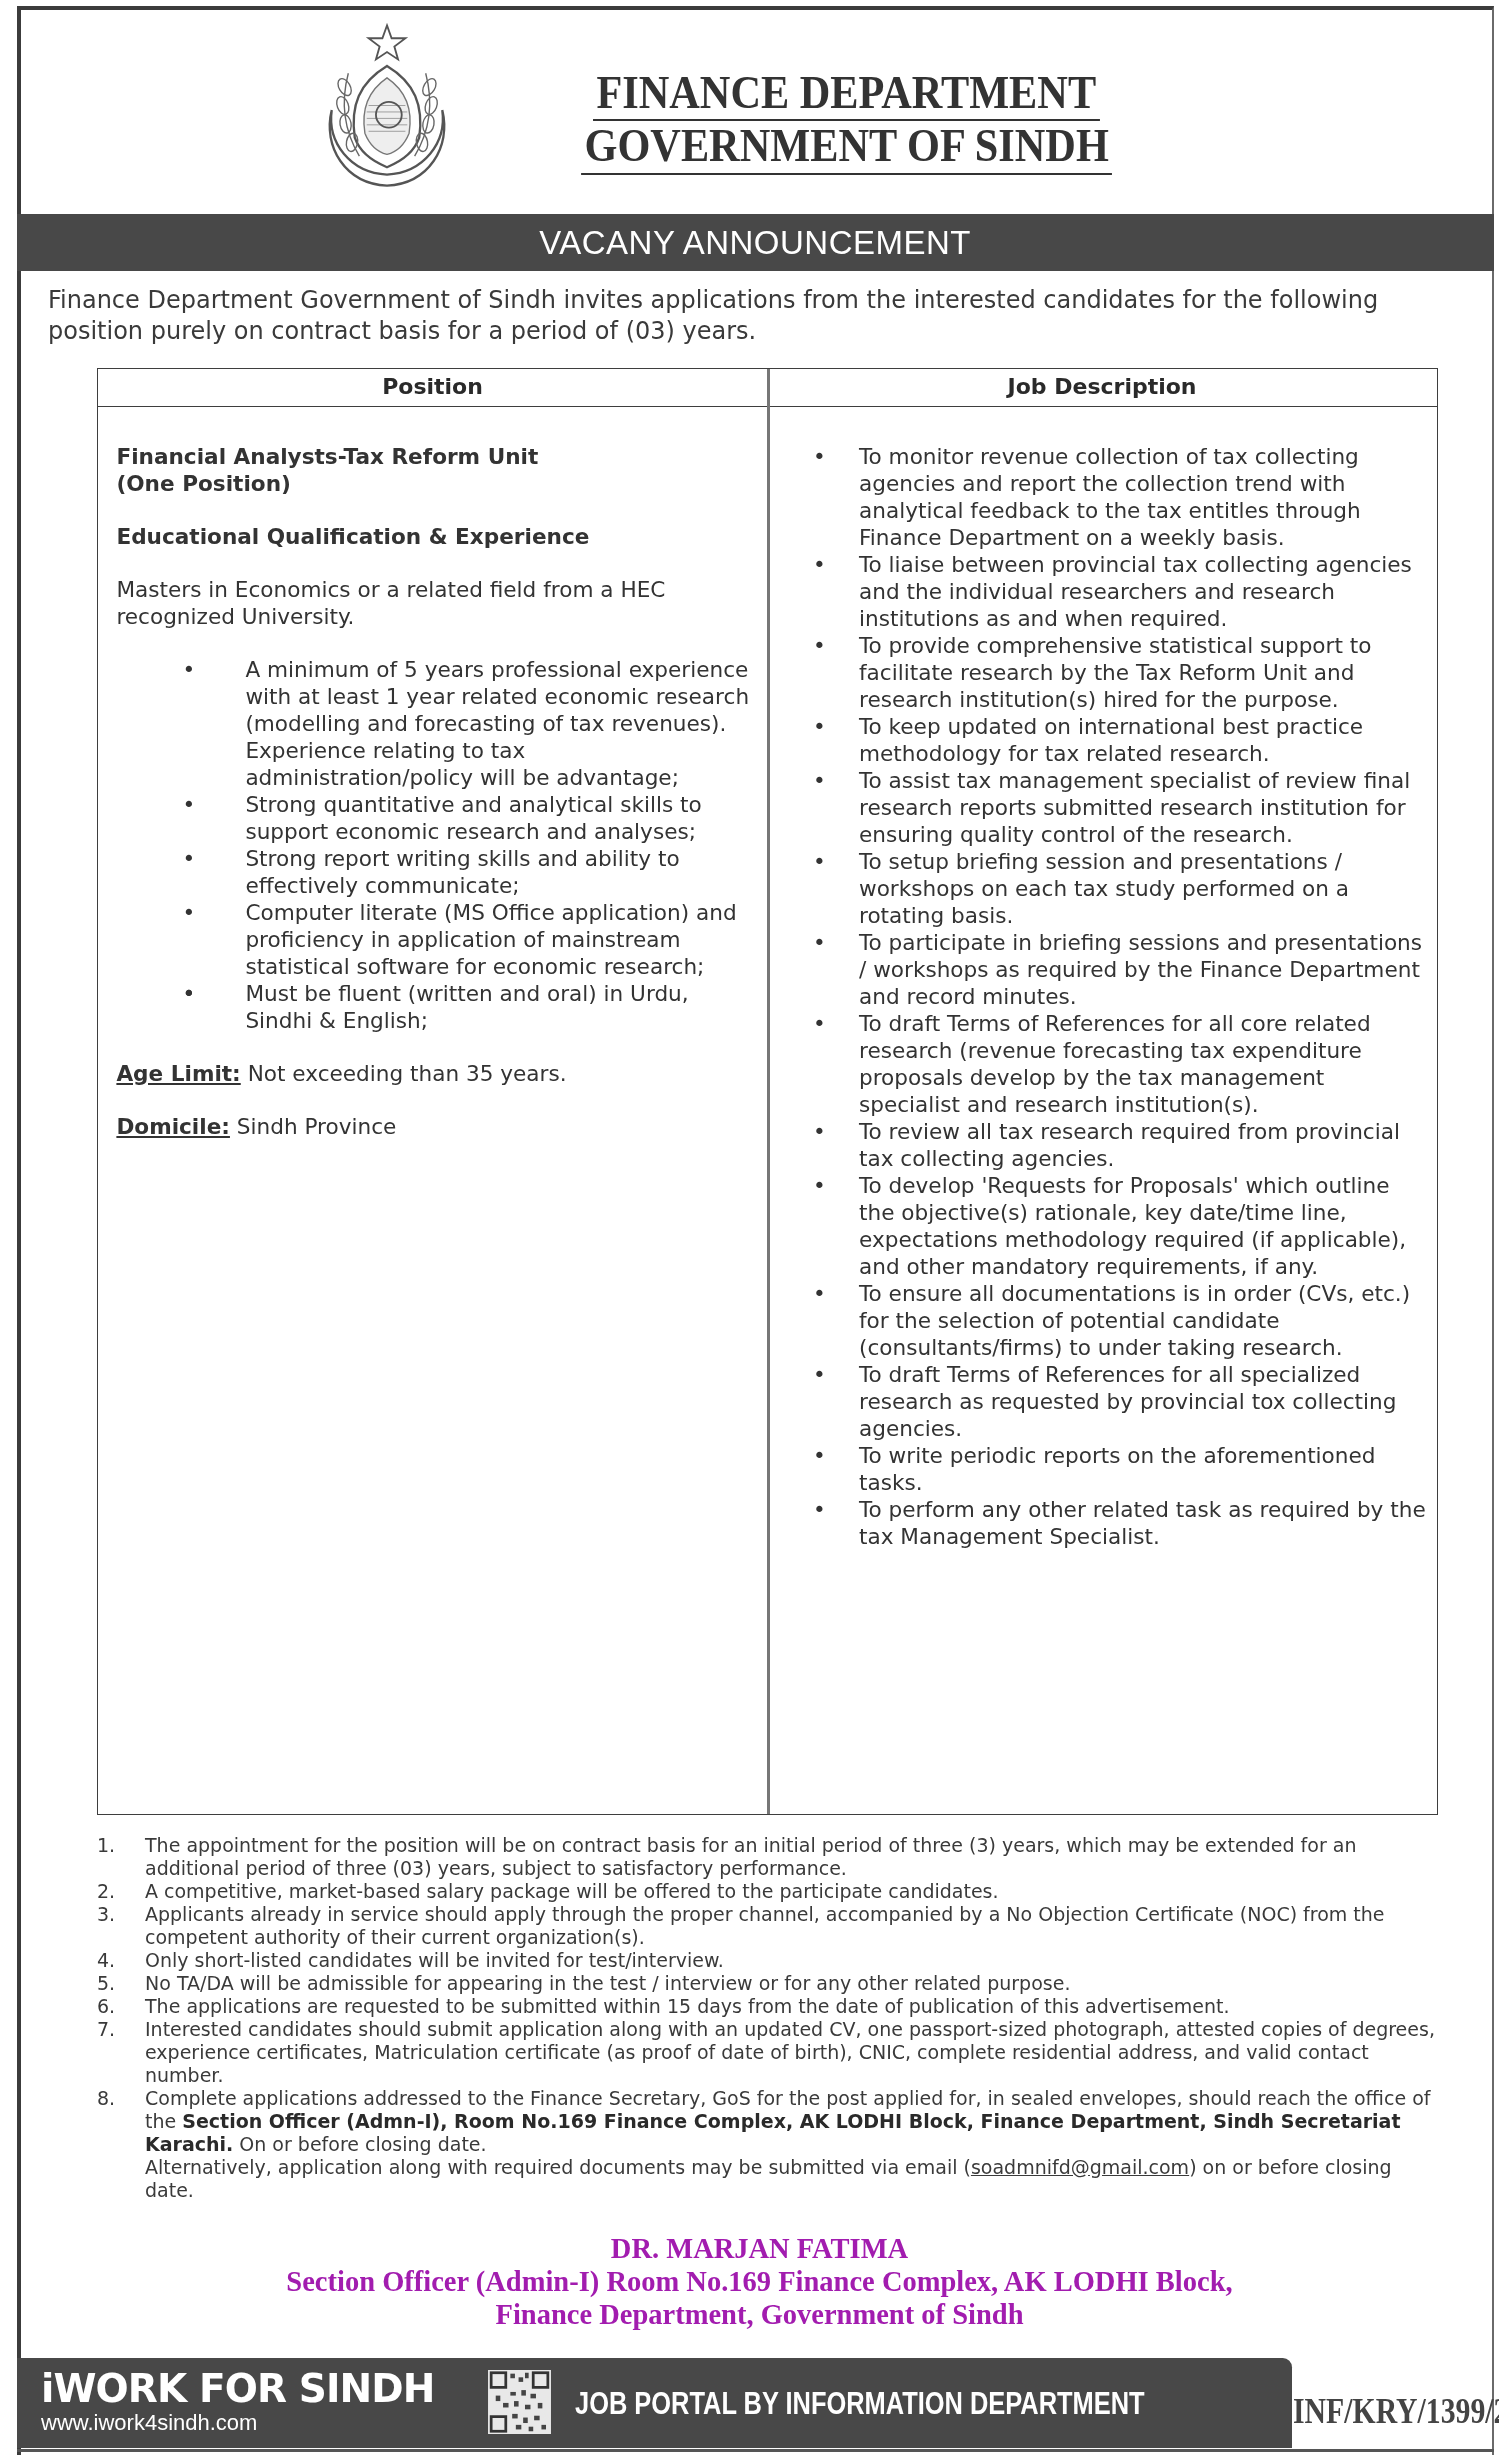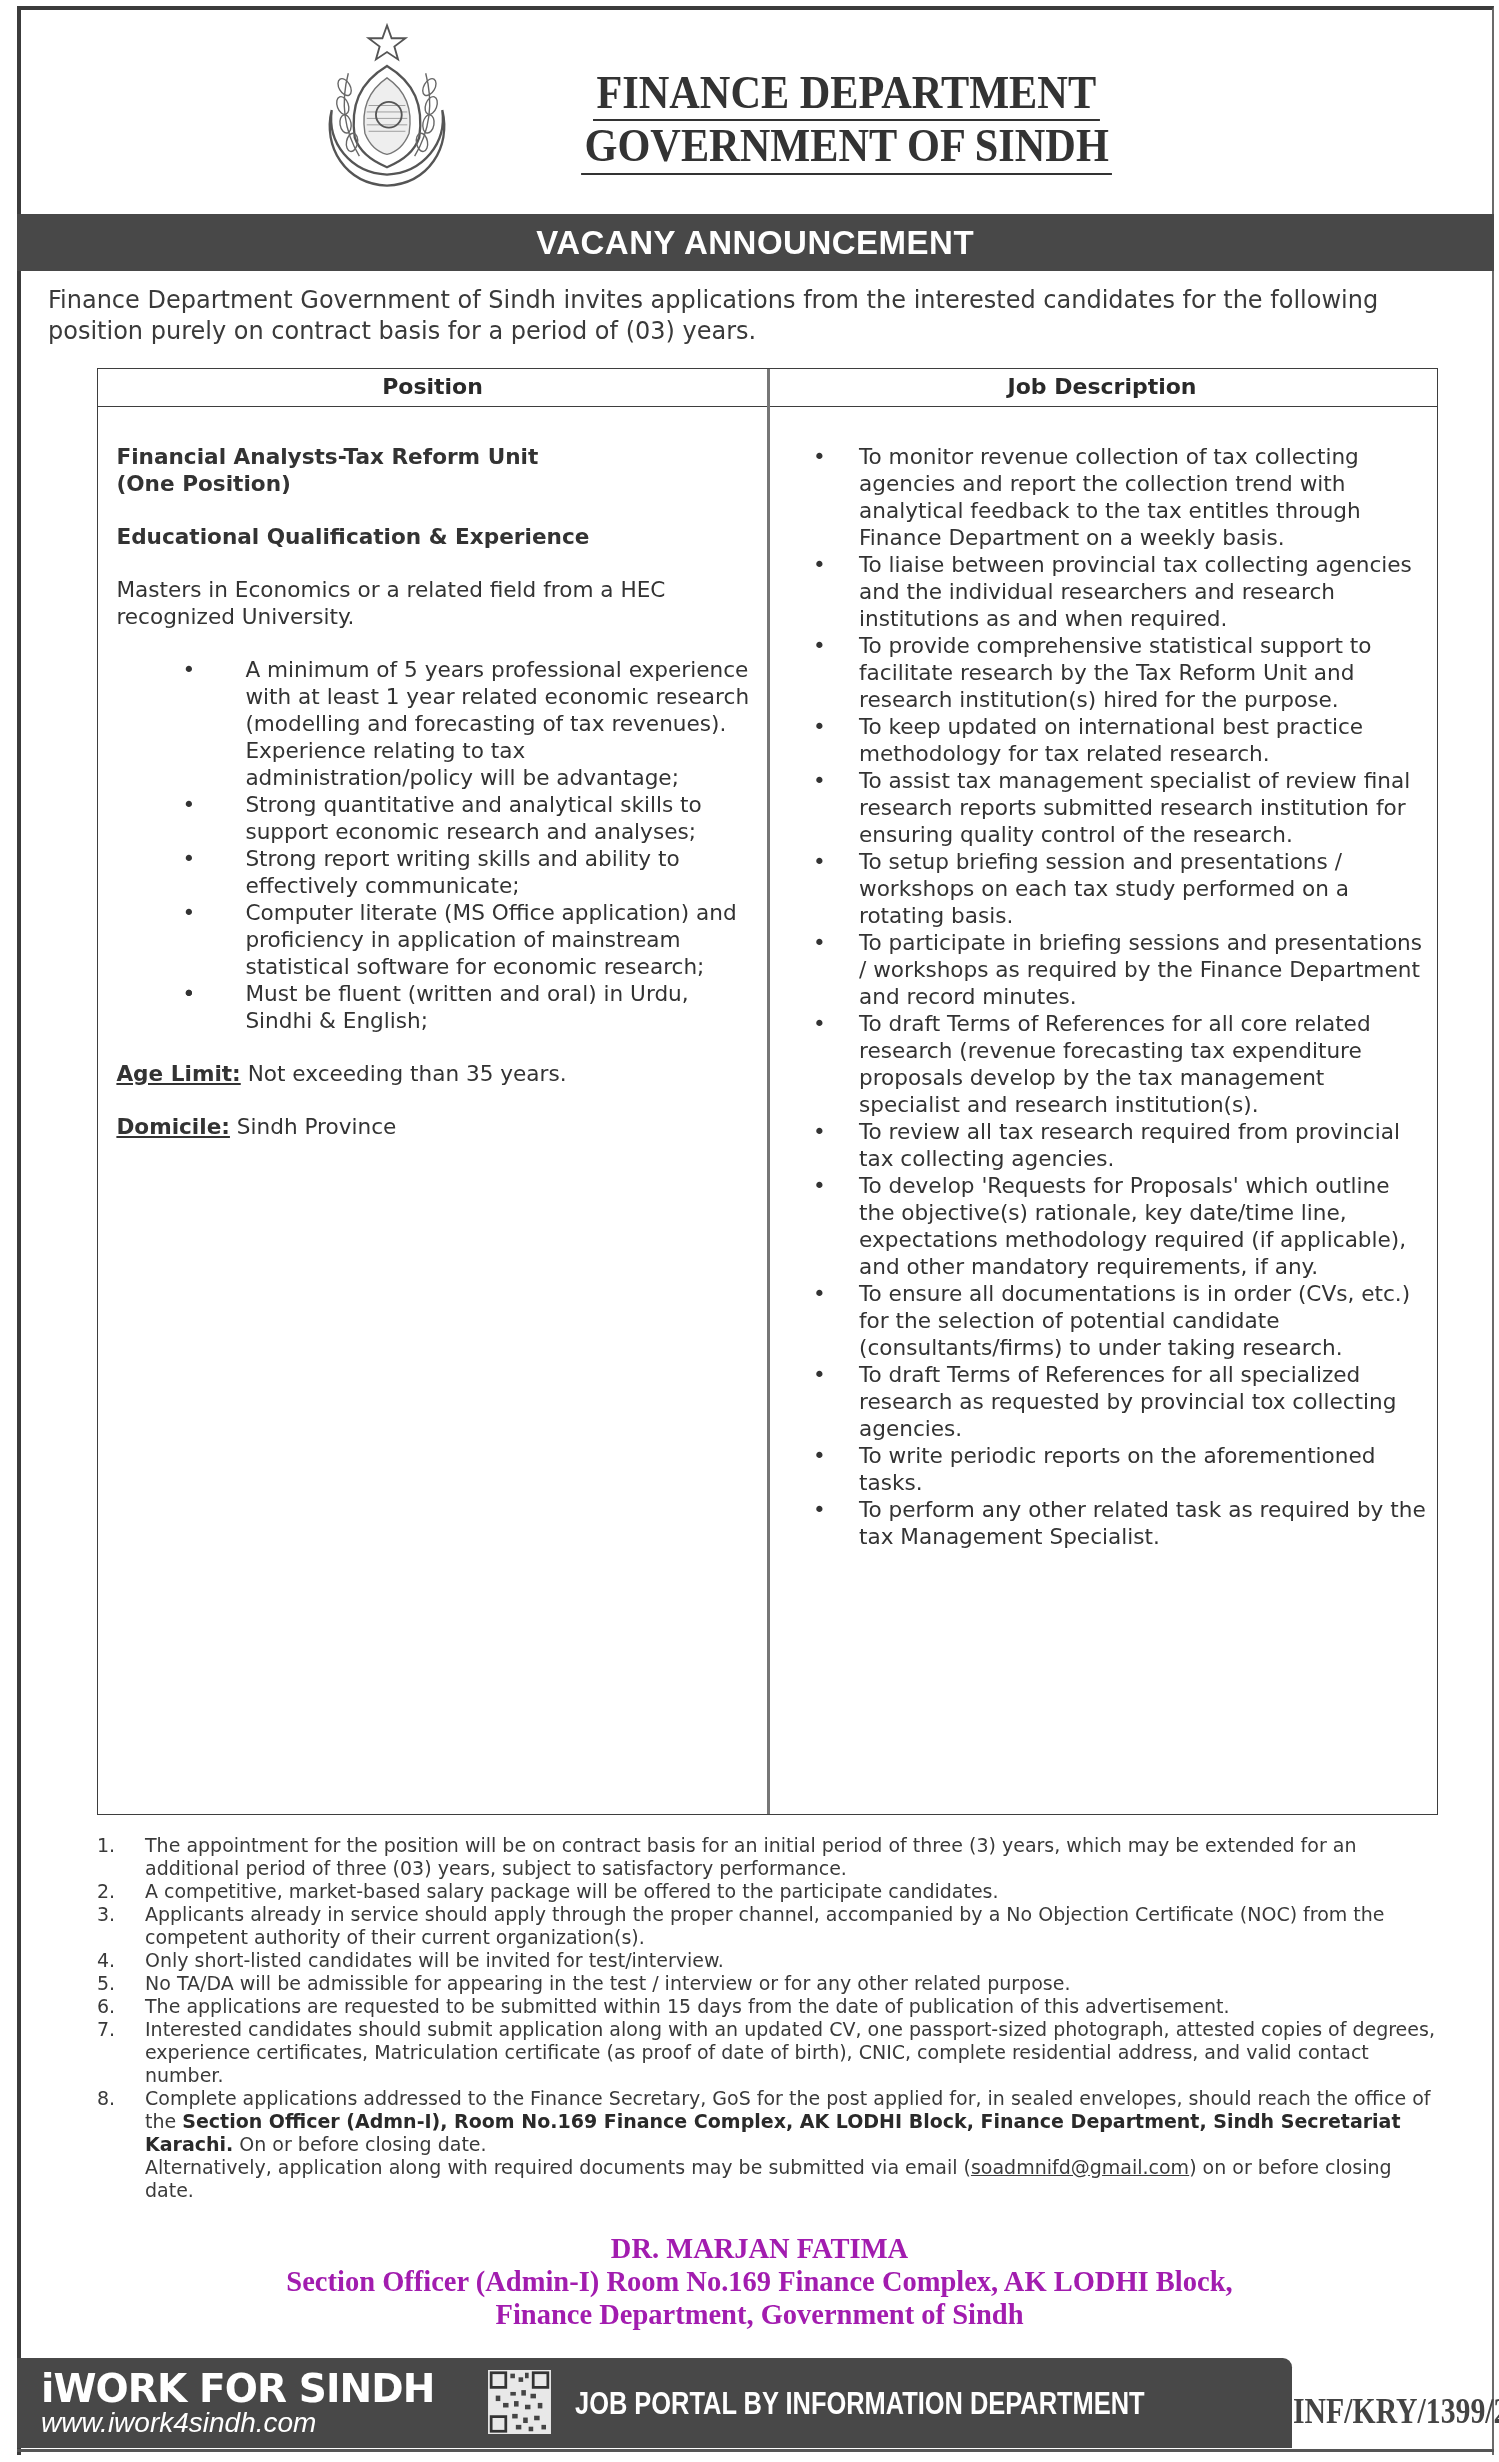--- a/index.html
+++ b/index.html
@@ -13,21 +13,21 @@
   .header { position: absolute; left: 21px; top: 10px; width: 1472px; height: 201px; }
   .emblem { position: absolute; left: 304px; top: 18.4px; width: 166px; height: 175px; }
   .titles { position: absolute; left: 515px; top: 64px; width: 663px; text-align: center;
             font-family: "Liberation Serif", "DejaVu Serif", serif; font-weight: bold; color: #333; }
   .titles .t1 { font-size: 46px; line-height: 50px; letter-spacing: 0px; display: inline-block;
                 border-bottom: 2.8px solid #333; padding: 0 3.7px 1.8px; transform: scaleX(0.92); }
   .titles .t2 { font-size: 46px; line-height: 50px; display: inline-block; margin-top: 3.7px;
                 border-bottom: 2.8px solid #333; padding: 0 3.7px 1.8px; transform: scaleX(0.92); }
 
   .band { position: absolute; left: 16.6px; top: 214px; width: 1477px; height: 57px; background: #484848;
-          color: #ffffff; text-align: center; font-weight: bold; font-size: 33px; line-height: 57px;
+          color: #ffffff; text-align: center; font-weight: normal; font-size: 33px; line-height: 57px;
           font-family: "Liberation Sans", sans-serif; letter-spacing: 0.5px; }
 
   .intro { position: absolute; left: 48px; top: 285px; width: 1427px; font-size: 24px; line-height: 31px; color: #3a3a3a; }
 
   
   .table { position: absolute; left: 97px; top: 368px; width: 1341px; height: 1447px;
            border: 1.8px solid #3e3e3e; box-sizing: border-box; }
   .thead { position: absolute; left: 0; top: 0; width: 100%; height: 37px; border-bottom: 1.8px solid #3e3e3e; }
   .th { position: absolute; top: 0; height: 35px; line-height: 35px; text-align: center; font-weight: bold; font-size: 22px; color: #2a2a2a; }
   .th.left { left: 0; width: 669px; }
@@ -57,21 +57,21 @@
   .note a { color: #3a3a3a; text-decoration: underline; }
 
   
   .sign { position: absolute; left: 138px; top: 2232px; width: 1243px; text-align: center;
           font-family: "Liberation Serif", "DejaVu Serif", serif; font-weight: bold; font-size: 28.5px; line-height: 33px; color: #a21caf; }
 
   
   .footer-band { position: absolute; left: 16.6px; top: 2358px; width: 1275px; height: 90px; background: #484848; border-top-right-radius: 9.2px; }
   .iwork { position: absolute; left: 41px; top: 2368px; color: #fff; }
   .iwork .brand { font-family: "DejaVu Sans", sans-serif; font-weight: bold; font-size: 39px; line-height: 42px; letter-spacing: -0.9px; }
-  .iwork .url { font-family: "Liberation Sans", sans-serif; font-size: 28px; line-height: 26px; font-style: italic; }
+  .iwork .url { font-family: "Liberation Sans", sans-serif; font-size: 22px; line-height: 26px; }
   .qr { position: absolute; left: 488px; top: 2370px; width: 63px; height: 64px; background: #ddd; }
   .portal { position: absolute; left: 575px; top: 2380px; width: 538px; color: #fff; font-family: "Liberation Sans", sans-serif;
             font-weight: bold; font-size: 31px; line-height: 48px; transform: scaleX(0.82); transform-origin: left center; white-space: nowrap; }
   .ref { position: absolute; left: 1293px; top: 2380px; width: 184px; text-align: center; font-family: "Liberation Serif", serif;
          font-weight: bold; font-size: 35px; line-height: 64px; color: #444; transform: scaleX(0.85); transform-origin: left center; white-space: nowrap; }
   .bottom-line { position: absolute; left: 16.6px; top: 2449px; width: 1477px; height: 2.8px; background: #555; }
 </style>
 </head>
 <body>
 

